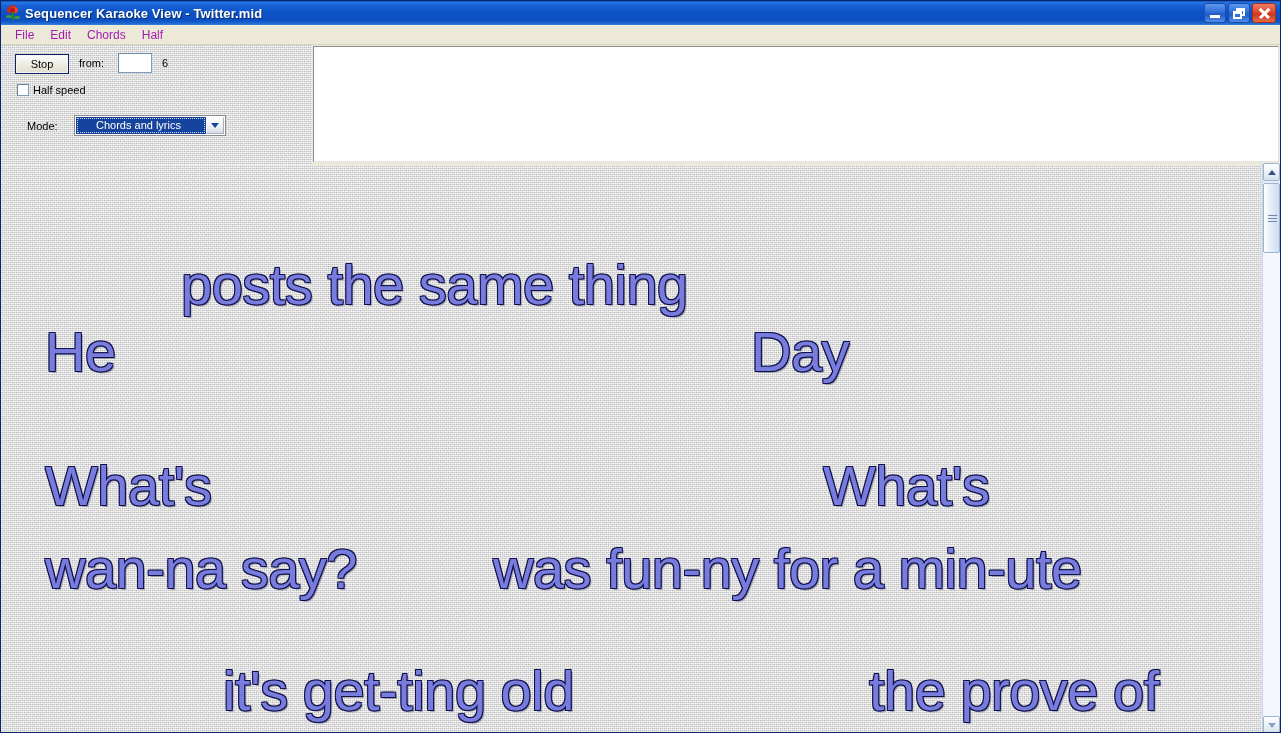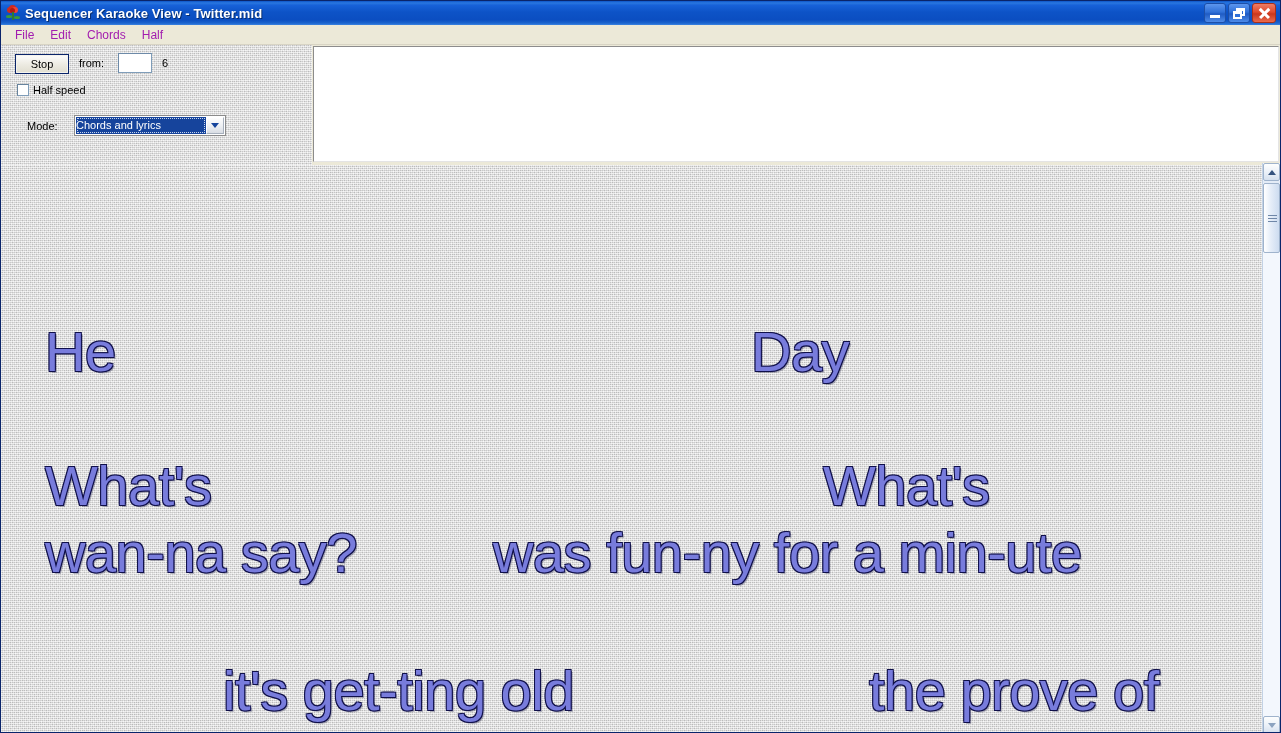--- a/index.html
+++ b/index.html
@@ -204,21 +204,21 @@
     display: flex;
     padding: 1px;
   }
   .combo-value {
     flex: 1 1 auto;
     background: #0a246a;
     background: #16449c;
     color: #fff;
     font-size: 11px;
     line-height: 17px;
-    padding-left: 0;
+    padding-left: 20px;
     outline: 1px dotted #c9d6ee;
     outline-offset: -2px;
     overflow: hidden; white-space: nowrap;
   }
   .combo-arrow {
     width: 18px;
     background: linear-gradient(to bottom, #fdfdfd, #eef0f3 50%, #d9dde4);
     border: 1px solid #a7b0bd;
     border-top-color: #fff; border-left-color: #fff;
     display: flex; align-items: center; justify-content: center;
@@ -377,34 +377,35 @@
       </div>
 
     </div>
 
     <div class="preview-panel"></div>
   </div>
 
   <div class="lyrics-area noise">
 
     <div class="lyric-row" style="top:88px">
+      <div class="lyric" style="left:180px">posts the same thing</div>
     </div>
 
     <div class="lyric-row" style="top:155px">
       <div class="lyric" style="left:44px">He</div>
       <div class="lyric" style="left:750px">Day</div>
     </div>
 
 
     <div class="lyric-row" style="top:289px">
       <div class="lyric" style="left:44px">What's</div>
       <div class="lyric" style="left:822px">What's</div>
     </div>
 
-    <div class="lyric-row" style="top:356px">
+    <div class="lyric-row" style="top:372px">
       <div class="lyric" style="left:44px">wan-na say?</div>
       <div class="lyric" style="left:492px">was fun-ny for a min-ute</div>
     </div>
 
 
     <div class="lyric-row" style="top:494px">
       <div class="lyric" style="left:222px">it's get-ting old</div>
       <div class="lyric" style="left:868px">the prove of</div>
     </div>
 

